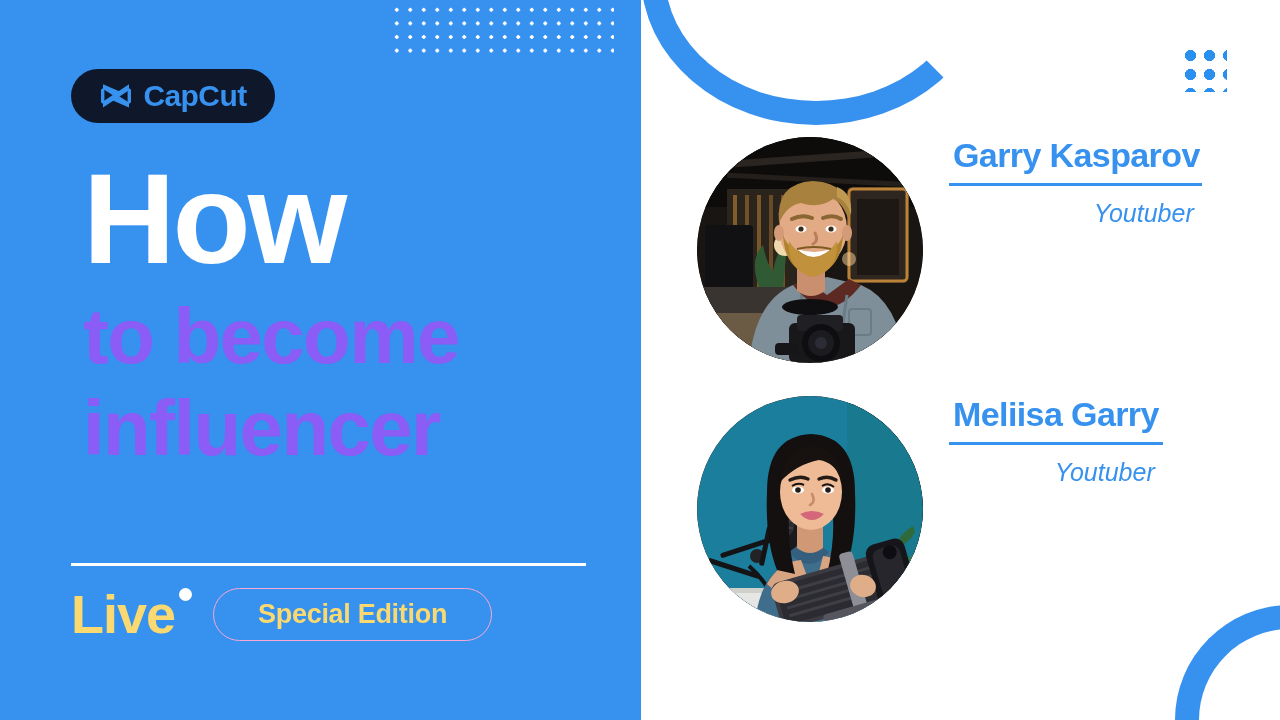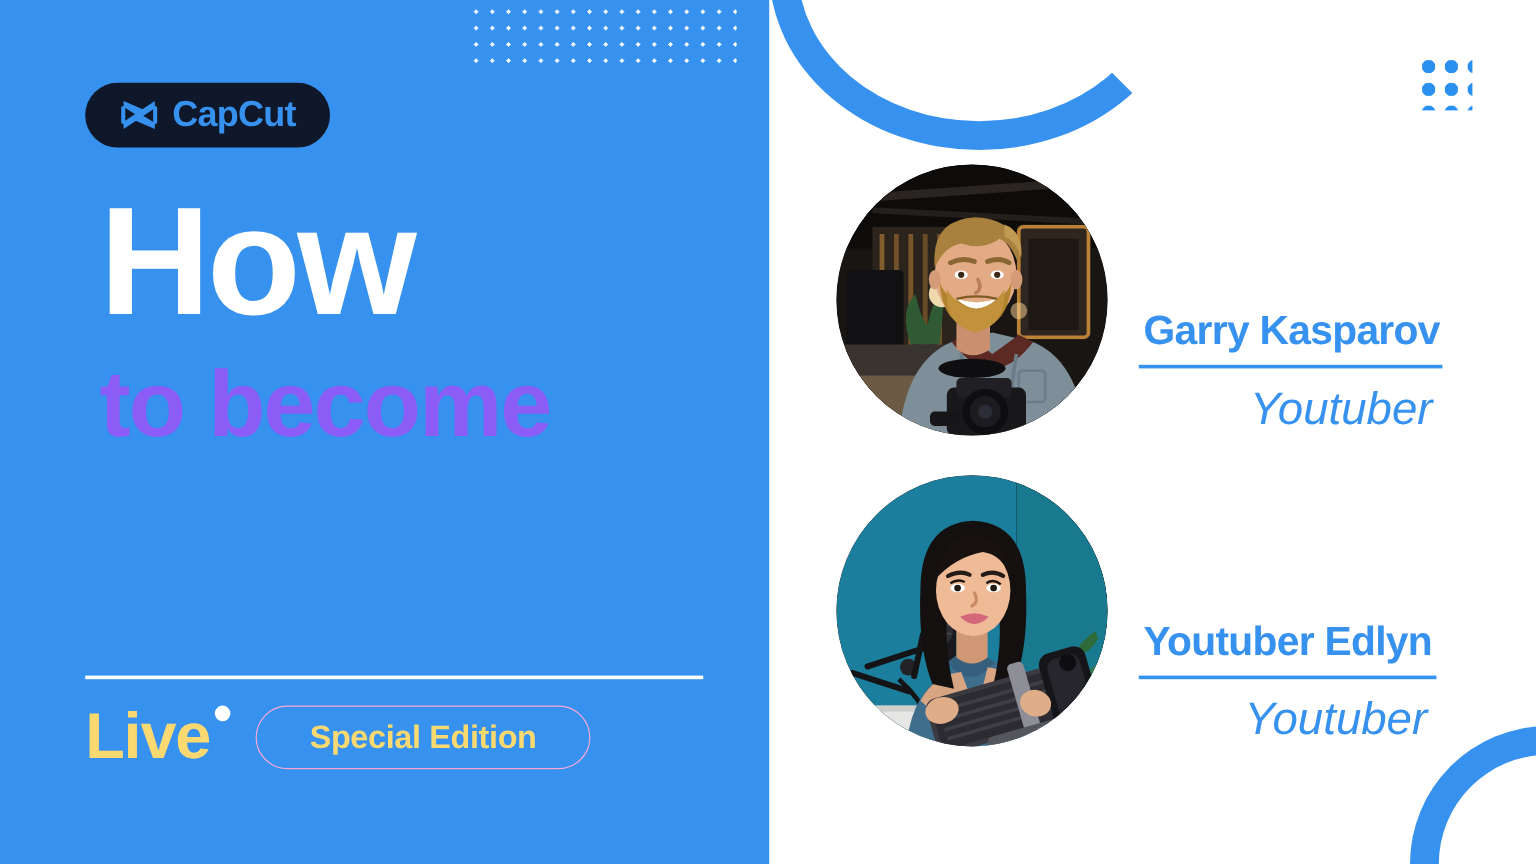--- a/index.html
+++ b/index.html
@@ -195,21 +195,21 @@
     height: 43px;
     background-image: radial-gradient(#2a90f0 5.4px, transparent 5.8px);
     background-size: 19px 19px;
     background-position: -3px -3px;
   }
 
   
   .speaker {
     position: absolute;
     display: flex;
-    align-items: flex-end;
+    align-items: flex-start;
   }
   .speaker-1 { left: 697px; top: 137px; }
   .speaker-2 { left: 697px; top: 396px; }
 
   .avatar {
     width: 226px;
     height: 226px;
     border-radius: 50%;
     overflow: hidden;
     position: relative;
@@ -233,21 +233,21 @@
     white-space: nowrap;
     padding: 0 4px;
   }
   .speaker-rule {
     height: 3px;
     background: #3691ef;
     margin-top: 9px;
     width: 100%;
   }
   .speaker-role {
-    font-size: 38px;
+    font-size: 25px;
     font-style: italic;
     font-weight: normal;
     color: #3691ef;
     line-height: 1.1;
     margin-top: 14px;
     margin-right: 8px;
     white-space: nowrap;
   }
   .speaker-1 .speaker-name { padding-right: 2px; }
 </style>
@@ -268,20 +268,21 @@
         <rect x="2" y="7.4" width="3.4" height="15" rx="1.7" fill="#3691ef"></rect>
         <rect x="28.6" y="7.4" width="3.4" height="15" rx="1.7" fill="#3691ef"></rect>
       </svg>
     </span>
     <span class="logo-word">CapCut</span>
   </div>
 
   <div class="headline">
     <div class="headline-line1">How</div>
     <div class="headline-line2">to become</div>
+    <div class="headline-line3">influencer</div>
   </div>
 
   <div class="headline-divider"></div>
 
   <div class="live-row">
     <span class="live-word-wrap">
       <span class="live-word">Live</span>
       <span class="live-dot"></span>
     </span>
     <div class="edition-pill">
@@ -461,19 +462,19 @@
             <rect x="150" y="160" width="14" height="66" rx="4" fill="#8e8e96"></rect>
             <rect x="118" y="214" width="66" height="16" rx="4" fill="#55555e"></rect>
           </g>
 
           <ellipse cx="88" cy="196" rx="14" ry="11" fill="#e0ad89" transform="rotate(-14 88 196)"></ellipse>
           <ellipse cx="166" cy="190" rx="13" ry="11" fill="#e0ad89" transform="rotate(14 166 190)"></ellipse>
         </g>
       </svg>
     </div>
     <div class="speaker-text">
-      <div class="speaker-name">Youtuber Edlyn</div>
+      <div class="speaker-name">Meliisa Garry</div>
       <div class="speaker-rule"></div>
       <div class="speaker-role">Youtuber</div>
     </div>
   </div>
 
 </div>
 
 </body></html>

